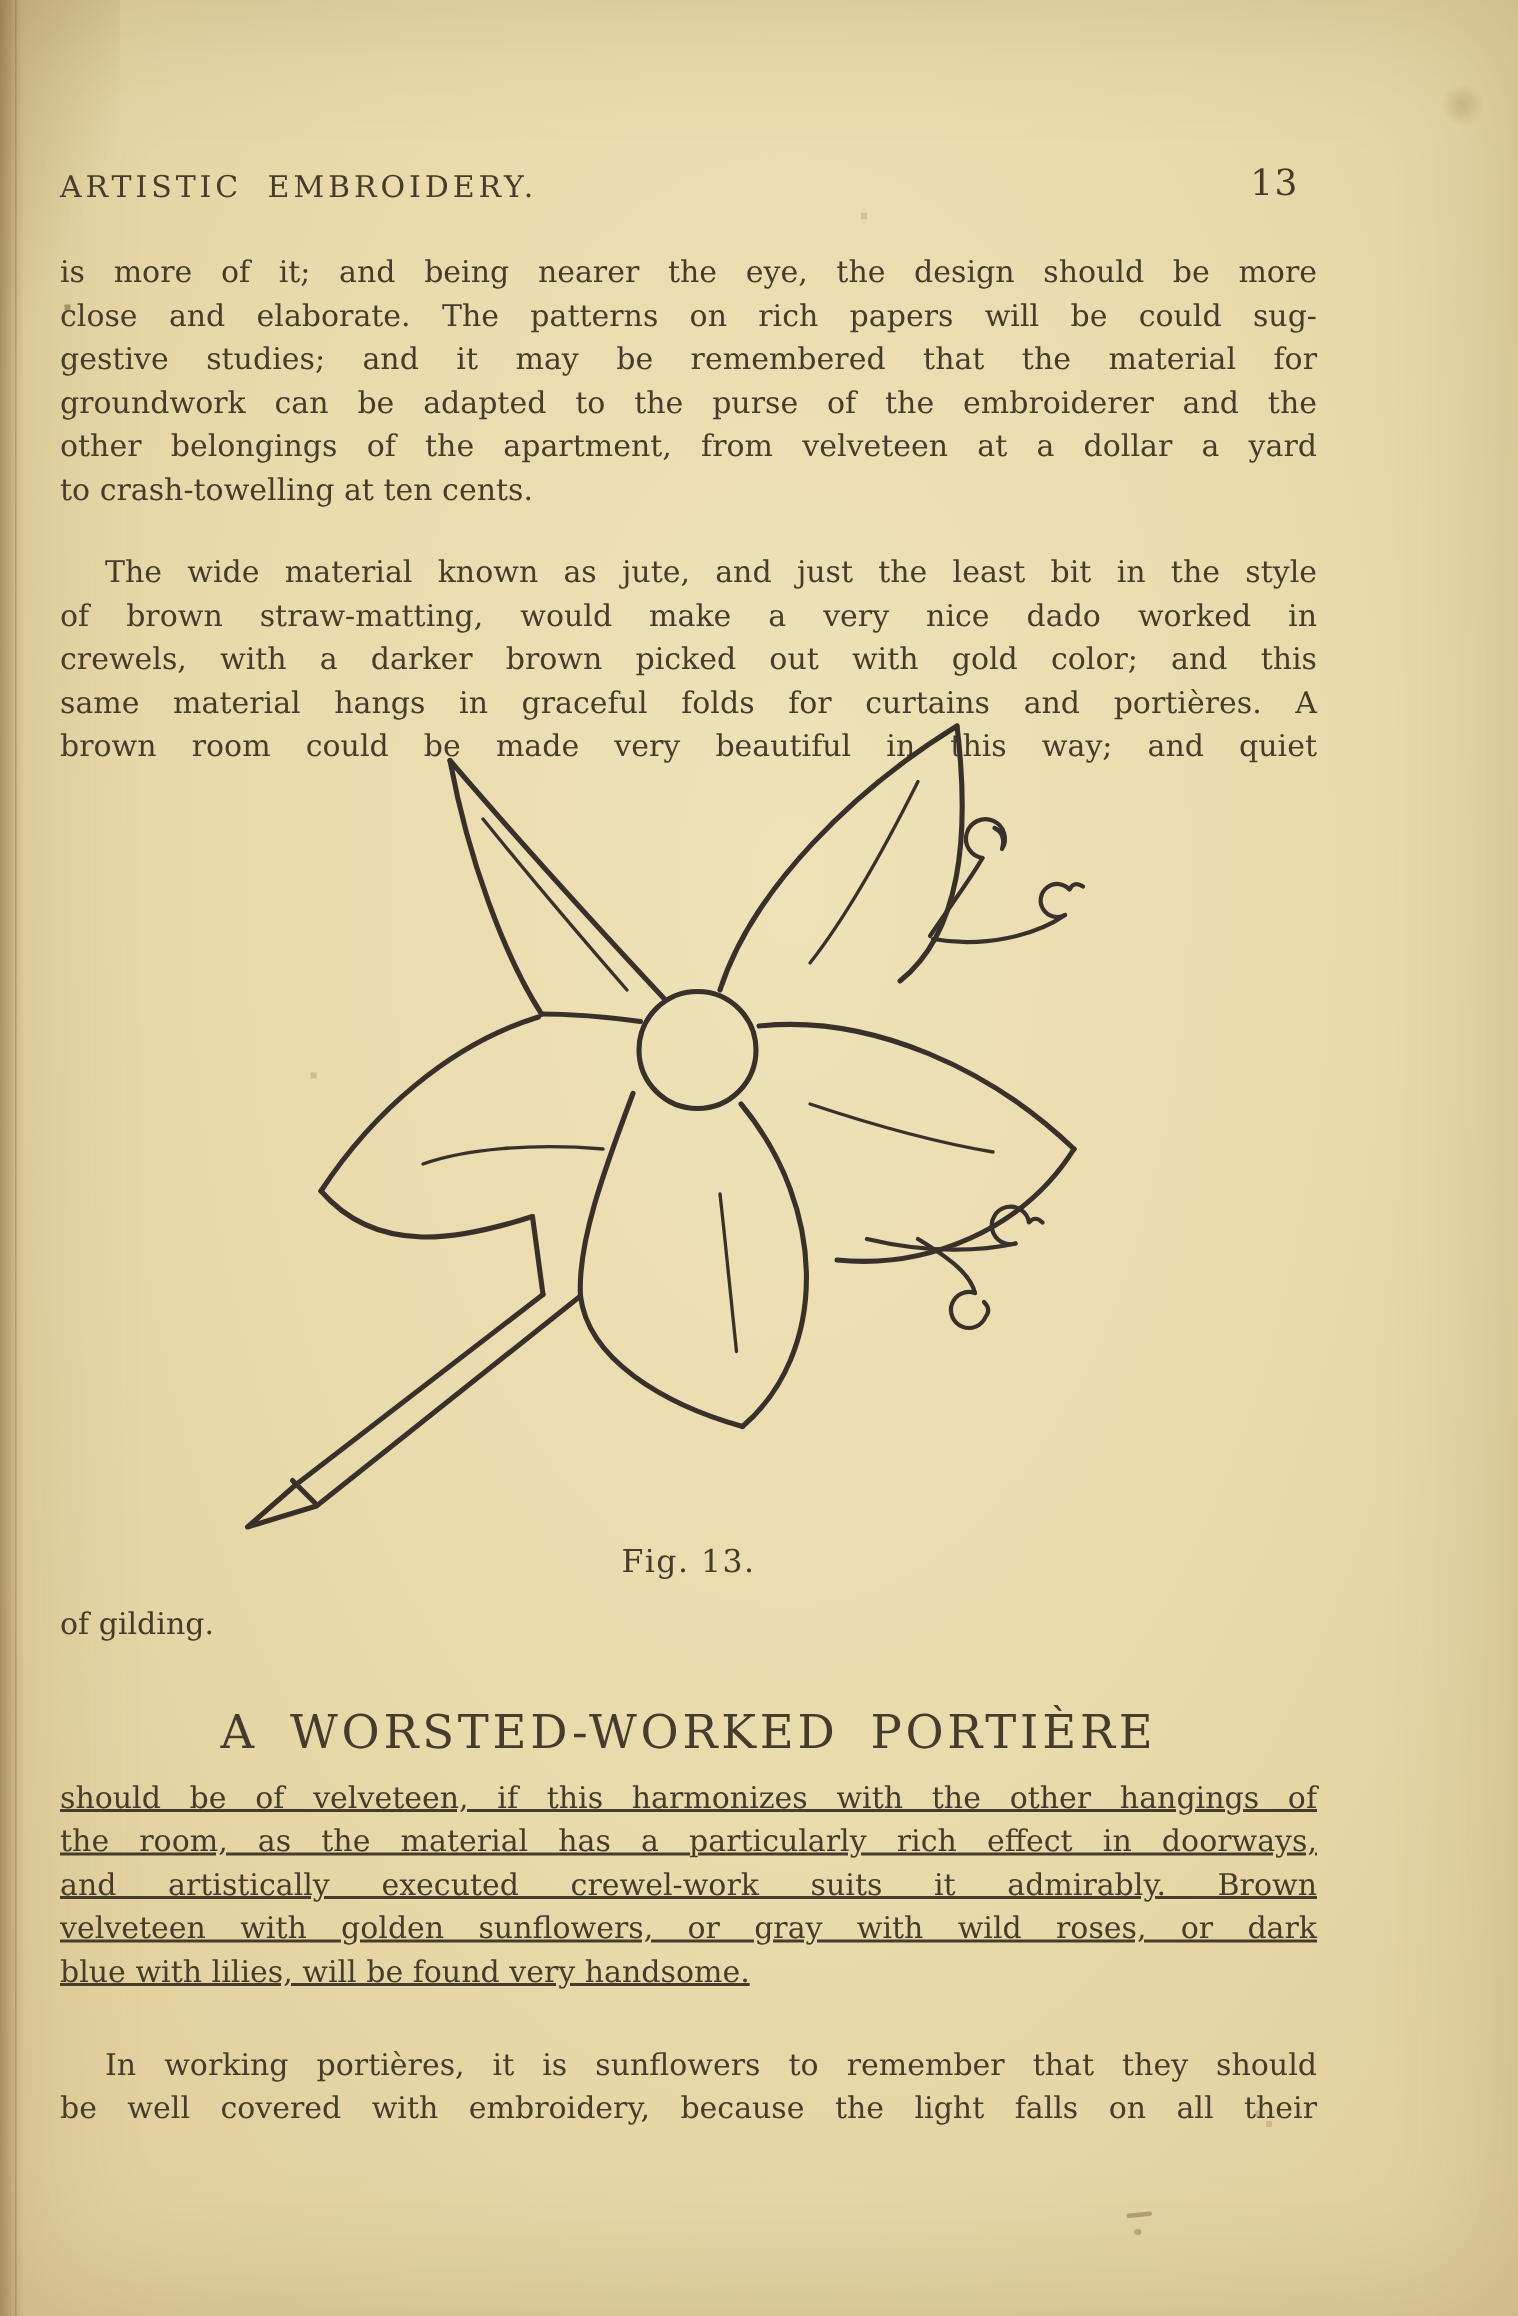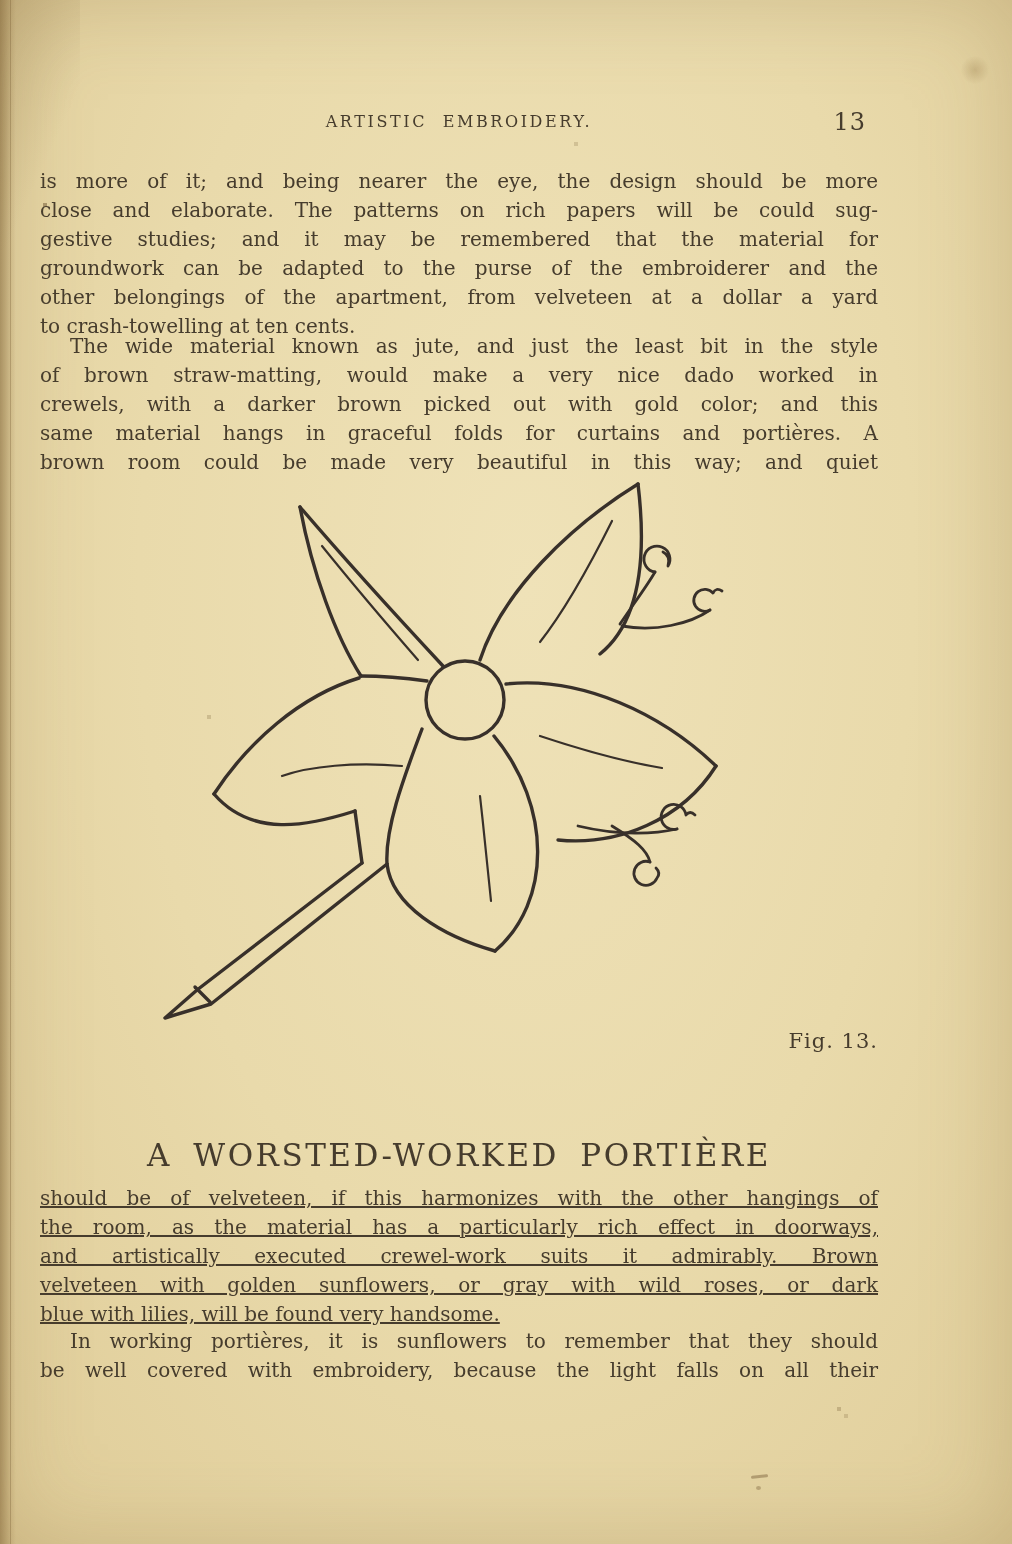--- a/index.html
+++ b/index.html
@@ -59,53 +59,53 @@
       44px 204px 0 1px rgba(95,72,40,.45),
       575px 143px 0 1px rgba(120,95,55,.22),
       838px 1408px 0 1px rgba(120,95,55,.30),
       845px 1415px 0 1px rgba(120,95,55,.22),
       208px 716px 0 1px rgba(120,95,55,.25),
       732px 1282px 0 1px rgba(120,95,55,.18);
   }
   
   .running-header {
     position: absolute; top: 112px; left: 40px; width: 838px;
-    text-align: center; font-size: 16px; letter-spacing: 2.6px; word-spacing: 8px;
+    text-align: left; font-size: 20px; letter-spacing: 2.6px; word-spacing: 8px;
   }
   .page-number {
     position: absolute; top: 108px; right: 146px;
     font-size: 24px; letter-spacing: 1px;
   }
   
   .para {
     position: absolute; left: 40px; width: 838px;
     font-size: 20px; line-height: 29px;
   }
   .line { text-align: justify; text-align-last: justify; }
   .line.last { text-align-last: left; }
-  .line.indent { text-indent: 30px; }
+  .line.indent { text-indent: 30px; margin-top: 35px; }
   #para1 { top: 167px; }
   #para2 { top: 332px; }
   #para3 { top: 1068px; }
   #para4 { top: 1184px; text-decoration: underline; }
   #para5 { top: 1327px; }
   
   .figure {
     position: absolute; left: 150px; top: 474px; width: 620px; height: 556px;
   }
   .figure path, .figure circle {
     fill: none; stroke: var(--color-figure_line);
     stroke-linecap: round; stroke-linejoin: round;
   }
   .figure .outline { stroke-width: 3.4px; }
   .figure .vein    { stroke-width: 2.2px; }
   .figure .tendril { stroke-width: 2.8px; }
   .caption {
     position: absolute; top: 1029px; left: 40px; width: 838px;
-    text-align: right; font-size: 21px; letter-spacing: 1px;
+    text-align: center; font-size: 21px; letter-spacing: 1px;
   }
   .section-heading {
     position: absolute; top: 1137px; left: 40px; width: 838px;
     text-align: center; font-size: 31px; letter-spacing: 2.5px; word-spacing: 9px;
   }
 </style>
 </head>
 <body>
 
 <div class="page">
@@ -193,20 +193,21 @@
       <path class="tendril" d="M 428,352 C 470,362 505,360 527,355"></path>
       <path class="tendril" d="M 527,355 A 12.5,12.5 0 1 1 536,341 Q 540,336 545,341"></path>
       <path class="tendril" d="M 462,352 C 485,366 497,376 500,388"></path>
       <path class="tendril" d="M 500,388 A 12,12 0 1 0 507,404 Q 511,399 506,394"></path>
     </g>
   </svg>
 
   <div class="caption">Fig. 13.</div>
 
   <div class="para" id="para3">
+    <div class="line last">of gilding.</div>
   </div>
 
   <div class="section-heading">A WORSTED-WORKED PORTIÈRE</div>
 
   <div class="para" id="para4">
     <div class="line">should be of velveteen, if this harmonizes with the other hangings of</div>
     <div class="line">the room, as the material has a particularly rich effect in doorways,</div>
     <div class="line">and artistically executed crewel-work suits it admirably.  Brown</div>
     <div class="line">velveteen with golden sunflowers, or gray with wild roses, or dark</div>
     <div class="line last">blue with lilies, will be found very handsome.</div>

